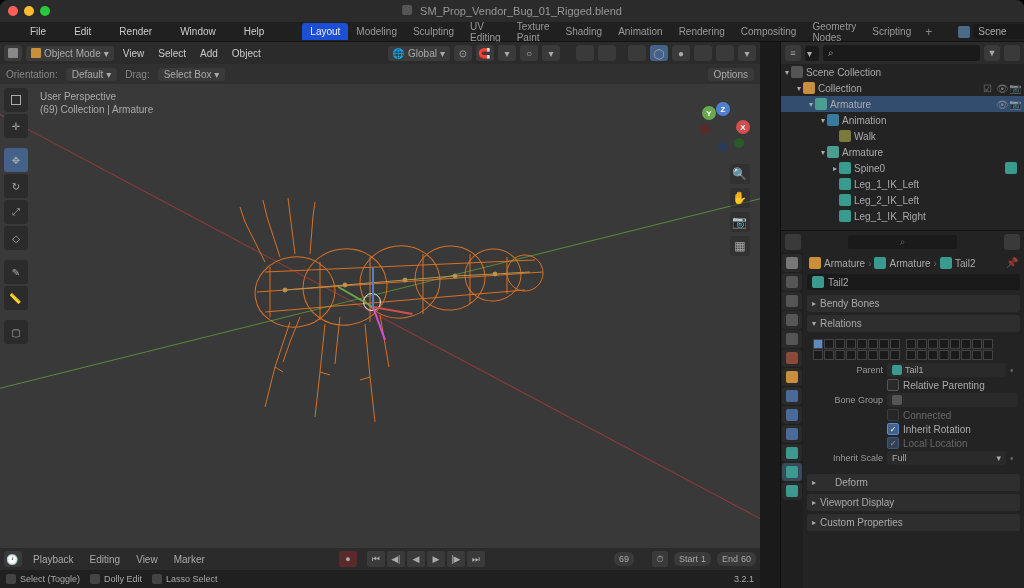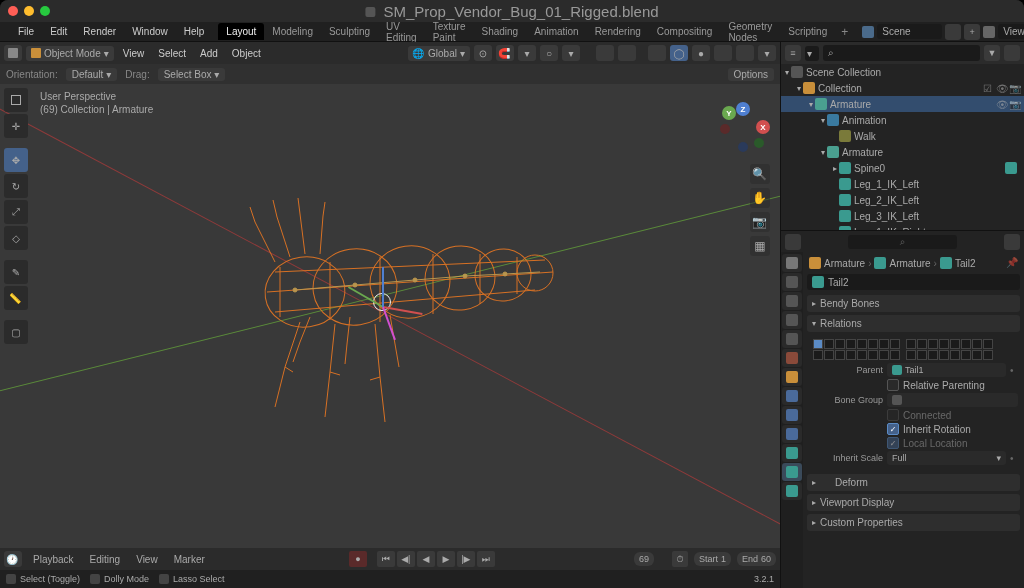--- a/index.html
+++ b/index.html
@@ -4,30 +4,30 @@
 <style>
 * { margin: 0; padding: 0; box-sizing: border-box; font-family: -apple-system, BlinkMacSystemFont, "Segoe UI", sans-serif; }
 body { background: #000; width: 1024px; height: 588px; overflow: hidden; font-size: 10px; color: #aaa; }
 .mac-window { background: #1a1a1a; border-radius: 8px; width: 100%; height: 100%; display: flex; flex-direction: column; }
 .titlebar { height: 22px; background: #2b2b2b; display: flex; align-items: center; padding: 0 8px; border-radius: 8px 8px 0 0; }
 .traffic-lights { display: flex; gap: 6px; }
 .tl { width: 10px; height: 10px; border-radius: 50%; }
 .tl.red { background: #ff5f56; }
 .tl.yellow { background: #ffbd2e; }
 .tl.green { background: #27c93f; }
-.title { position: absolute; left: 50%; transform: translateX(-50%); color: #999; font-size: 15px; display: flex; align-items: flex-end; gap: 8px; }
+.title { position: absolute; left: 50%; transform: translateX(-50%); color: #999; font-size: 11px; display: flex; align-items: flex-end; gap: 8px; }
 .file-icon::before { content: ""; display: inline-block; width: 10px; height: 10px; background: #555; border-radius: 2px; }
-.menubar { height: 20px; background: #202020; display: flex; align-items: center; padding: 0 4px; gap: 4px; border-bottom: 1px solid #111; }
+.menubar { height: 20px; background: #202020; display: flex; align-items: center; padding: 0 4px; gap: 16px; border-bottom: 1px solid #111; }
 .blender-logo { width: 14px; height: 14px; background: #555; border-radius: 3px; margin-right: 4px; }
 .menu-item { padding: 2px 6px; font-size: 10px; color: #ccc; cursor: default; }
 .tabbar { height: 20px; background: #202020; display: flex; align-items: center; border-bottom: 1px solid #111; }
 .tabbar .tab { padding: 3px 8px; font-size: 10px; color: #999; border-radius: 3px 3px 0 0; }
-.tabbar .tab.active { background: #000000; color: #eee; text-align: center; }
+.tabbar .tab.active { background: #1d4ed8; color: #eee; text-align: center; }
 .tabbar .add { padding: 0 6px; color: #888; font-size: 12px; }
-.main-row { flex: 1; display: flex; overflow: hidden; }
+.main-row { flex: 1; display: flex; overflow: hidden; gap: 20px; }
 .viewport-wrap { flex: 1; display: flex; flex-direction: column; background: #393939; position: relative; }
 .vp-header { height: 22px; background: #2b2b2b; display: flex; align-items: center; padding: 0 4px; gap: 4px; font-size: 10px; }
 .vp-header .seg { display: flex; align-items: center; gap: 3px; padding: 2px 5px; background: #3a3a3a; border-radius: 3px; }
 .vp-header .hmenu { padding: 2px 5px; color: #ccc; }
 .vp-header .spacer { flex: 1; }
 .vp-header .iconbtn { width: 18px; height: 16px; background: #3a3a3a; border-radius: 3px; display: flex; align-items: center; justify-content: center; }
 .vp-header .iconbtn.active { background: #44618a; }
 .vp-subheader { height: 20px; background: #303030; display: flex; align-items: center; padding: 0 6px; gap: 8px; font-size: 10px; }
 .vp-subheader .label { color: #888; }
 .vp-subheader .drop { padding: 1px 6px; background: #3a3a3a; border-radius: 3px; }
@@ -368,21 +368,21 @@
           </div>
       </div>
 
       <div class="statusbar">
         <div class="sitem">
             <span class="sicon"></span>
             <span>Select (Toggle)</span>
           </div>
         <div class="sitem">
             <span class="sicon"></span>
-            <span>Dolly Mode</span>
+            <span>Dolly Edit</span>
           </div>
         <div class="sitem">
             <span class="sicon"></span>
             <span>Lasso Select</span>
           </div>
         <div class="spacer"></div>
         <span>3.2.1</span>
       </div>
     </div>
 
@@ -446,24 +446,20 @@
           <span class="oname">Spine0</span>
           <span class="oicon ic-bone" style="margin-left:2px"></span>
         </div>
         <div class="orow" style="padding-left:58px">
             <span class="oicon ic-bone"></span>
             <span class="oname">Leg_1_IK_Left</span>
           </div>
         <div class="orow" style="padding-left:58px">
             <span class="oicon ic-bone"></span>
             <span class="oname">Leg_2_IK_Left</span>
-          </div>
-        <div class="orow" style="padding-left:58px">
-            <span class="oicon ic-bone"></span>
-            <span class="oname">Leg_3_IK_Left</span>
           </div>
         <div class="orow" style="padding-left:58px">
             <span class="oicon ic-bone"></span>
             <span class="oname">Leg_1_IK_Right</span>
           </div>
 
       </div>
 
       <div class="props-header">
         <div class="ibtn" style="width:16px;height:16px;background:#3a3a3a;border-radius:3px"></div>

